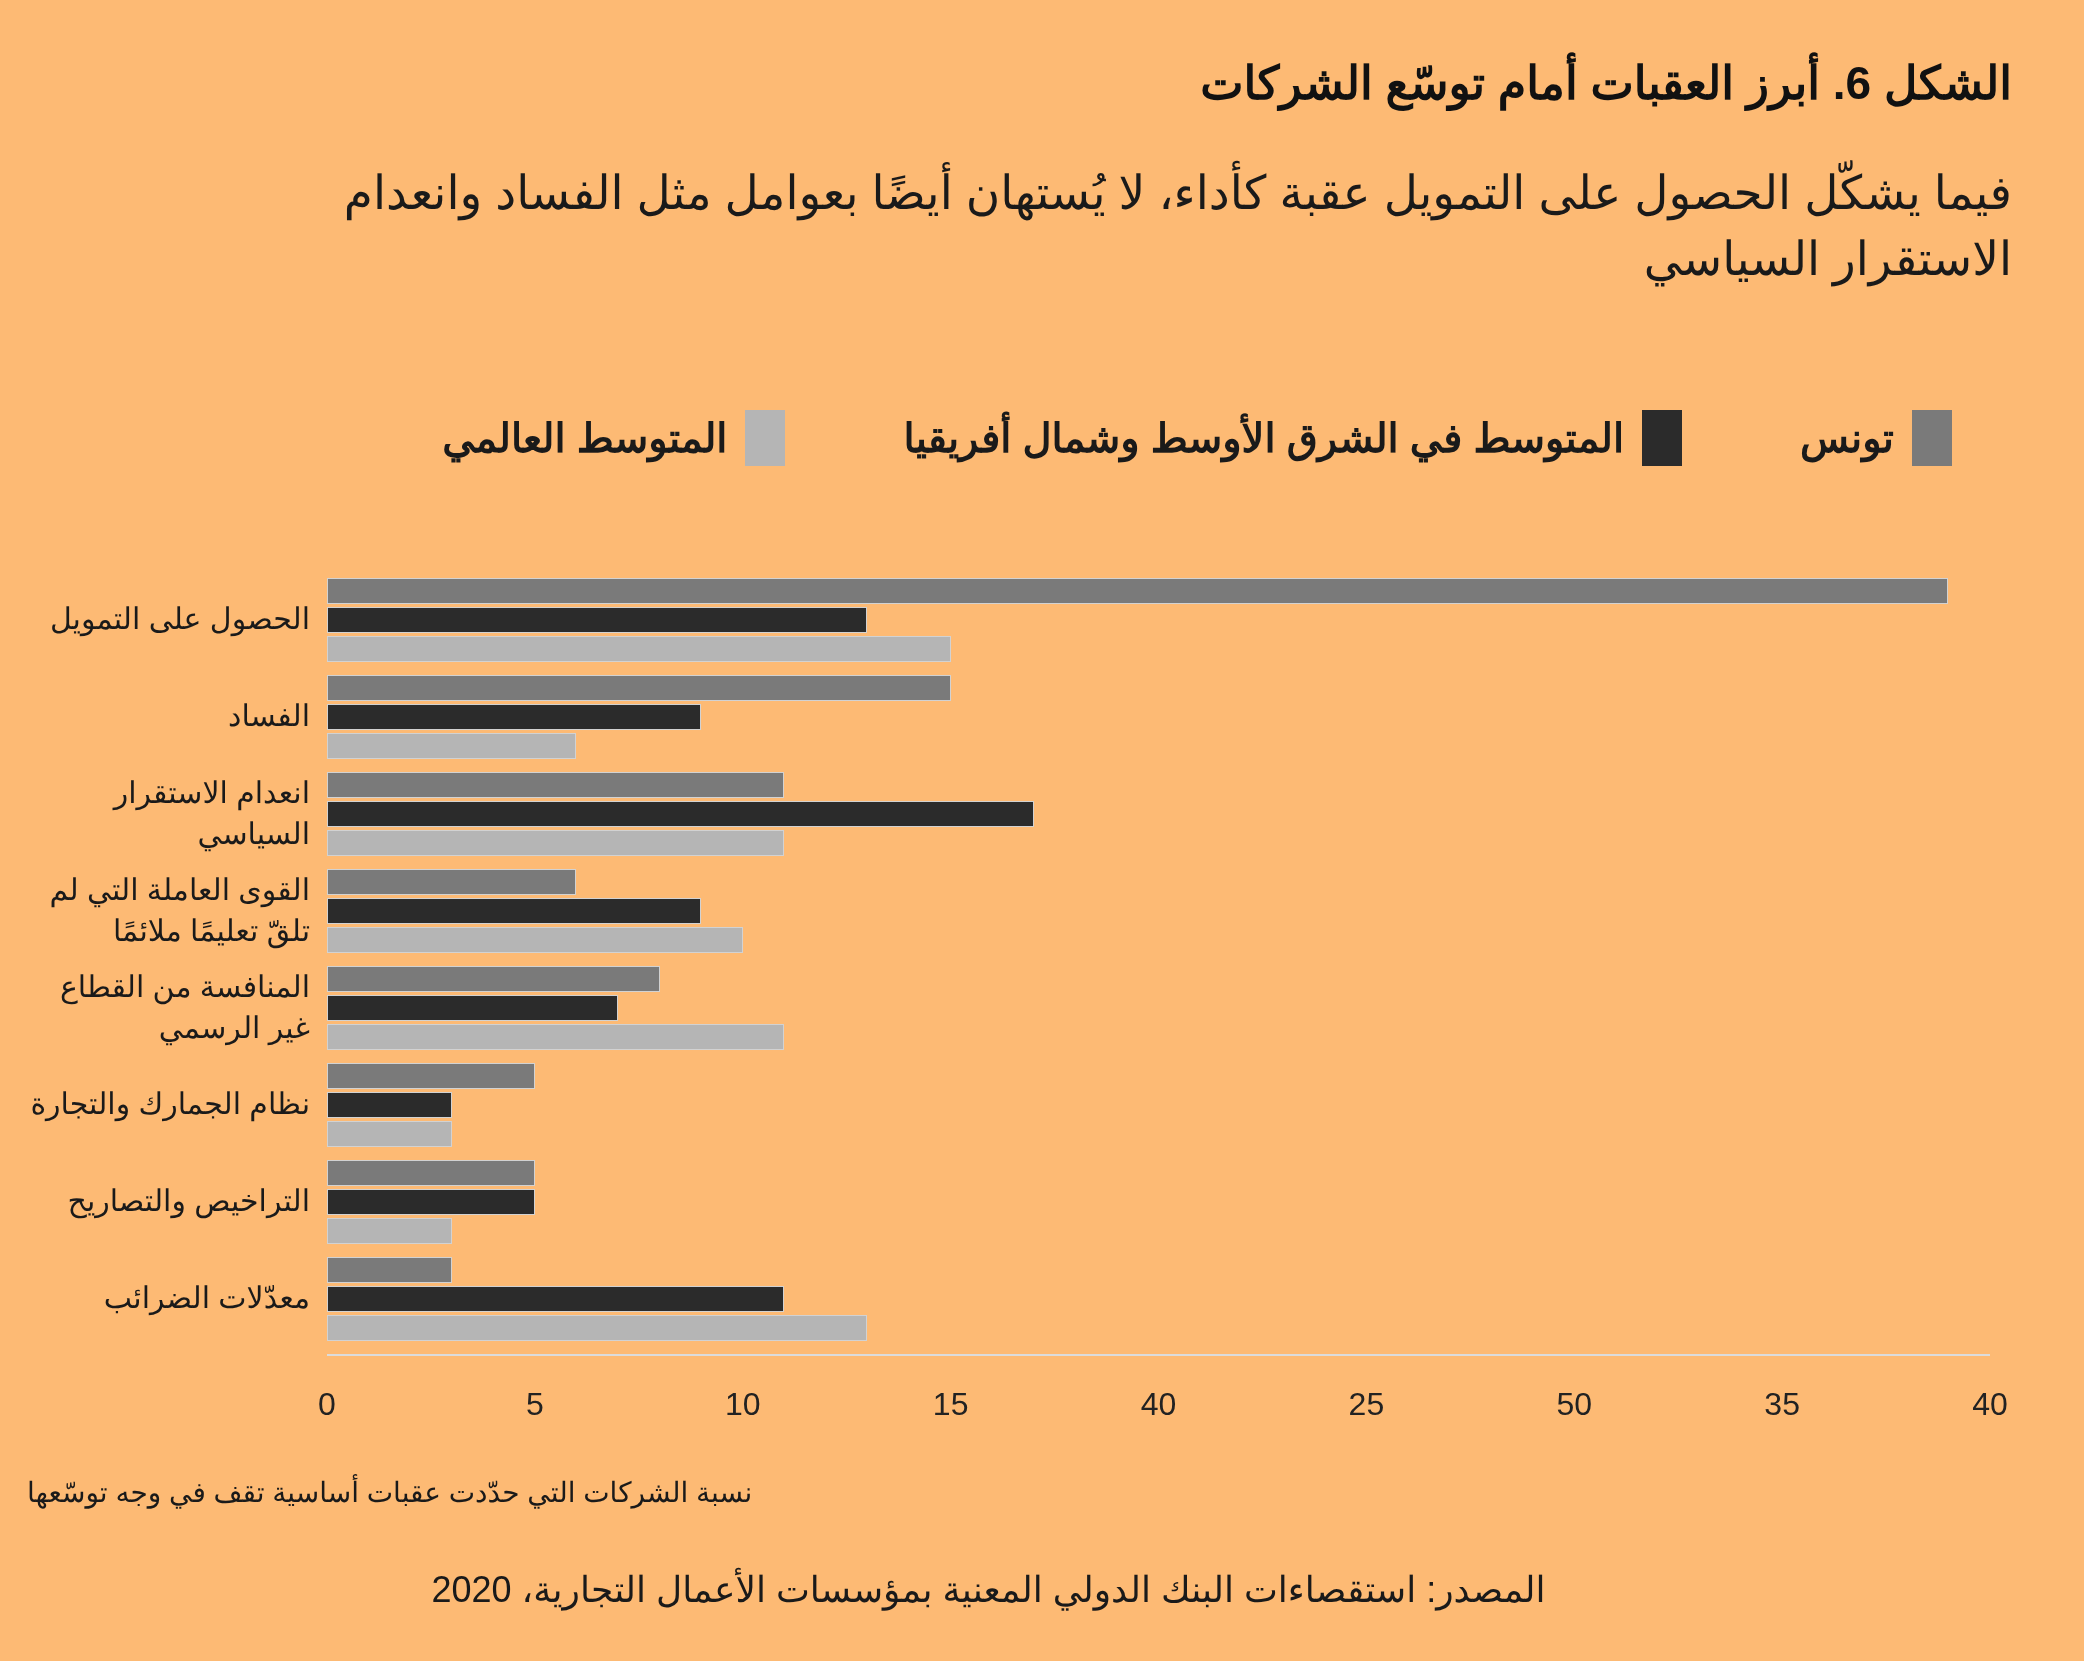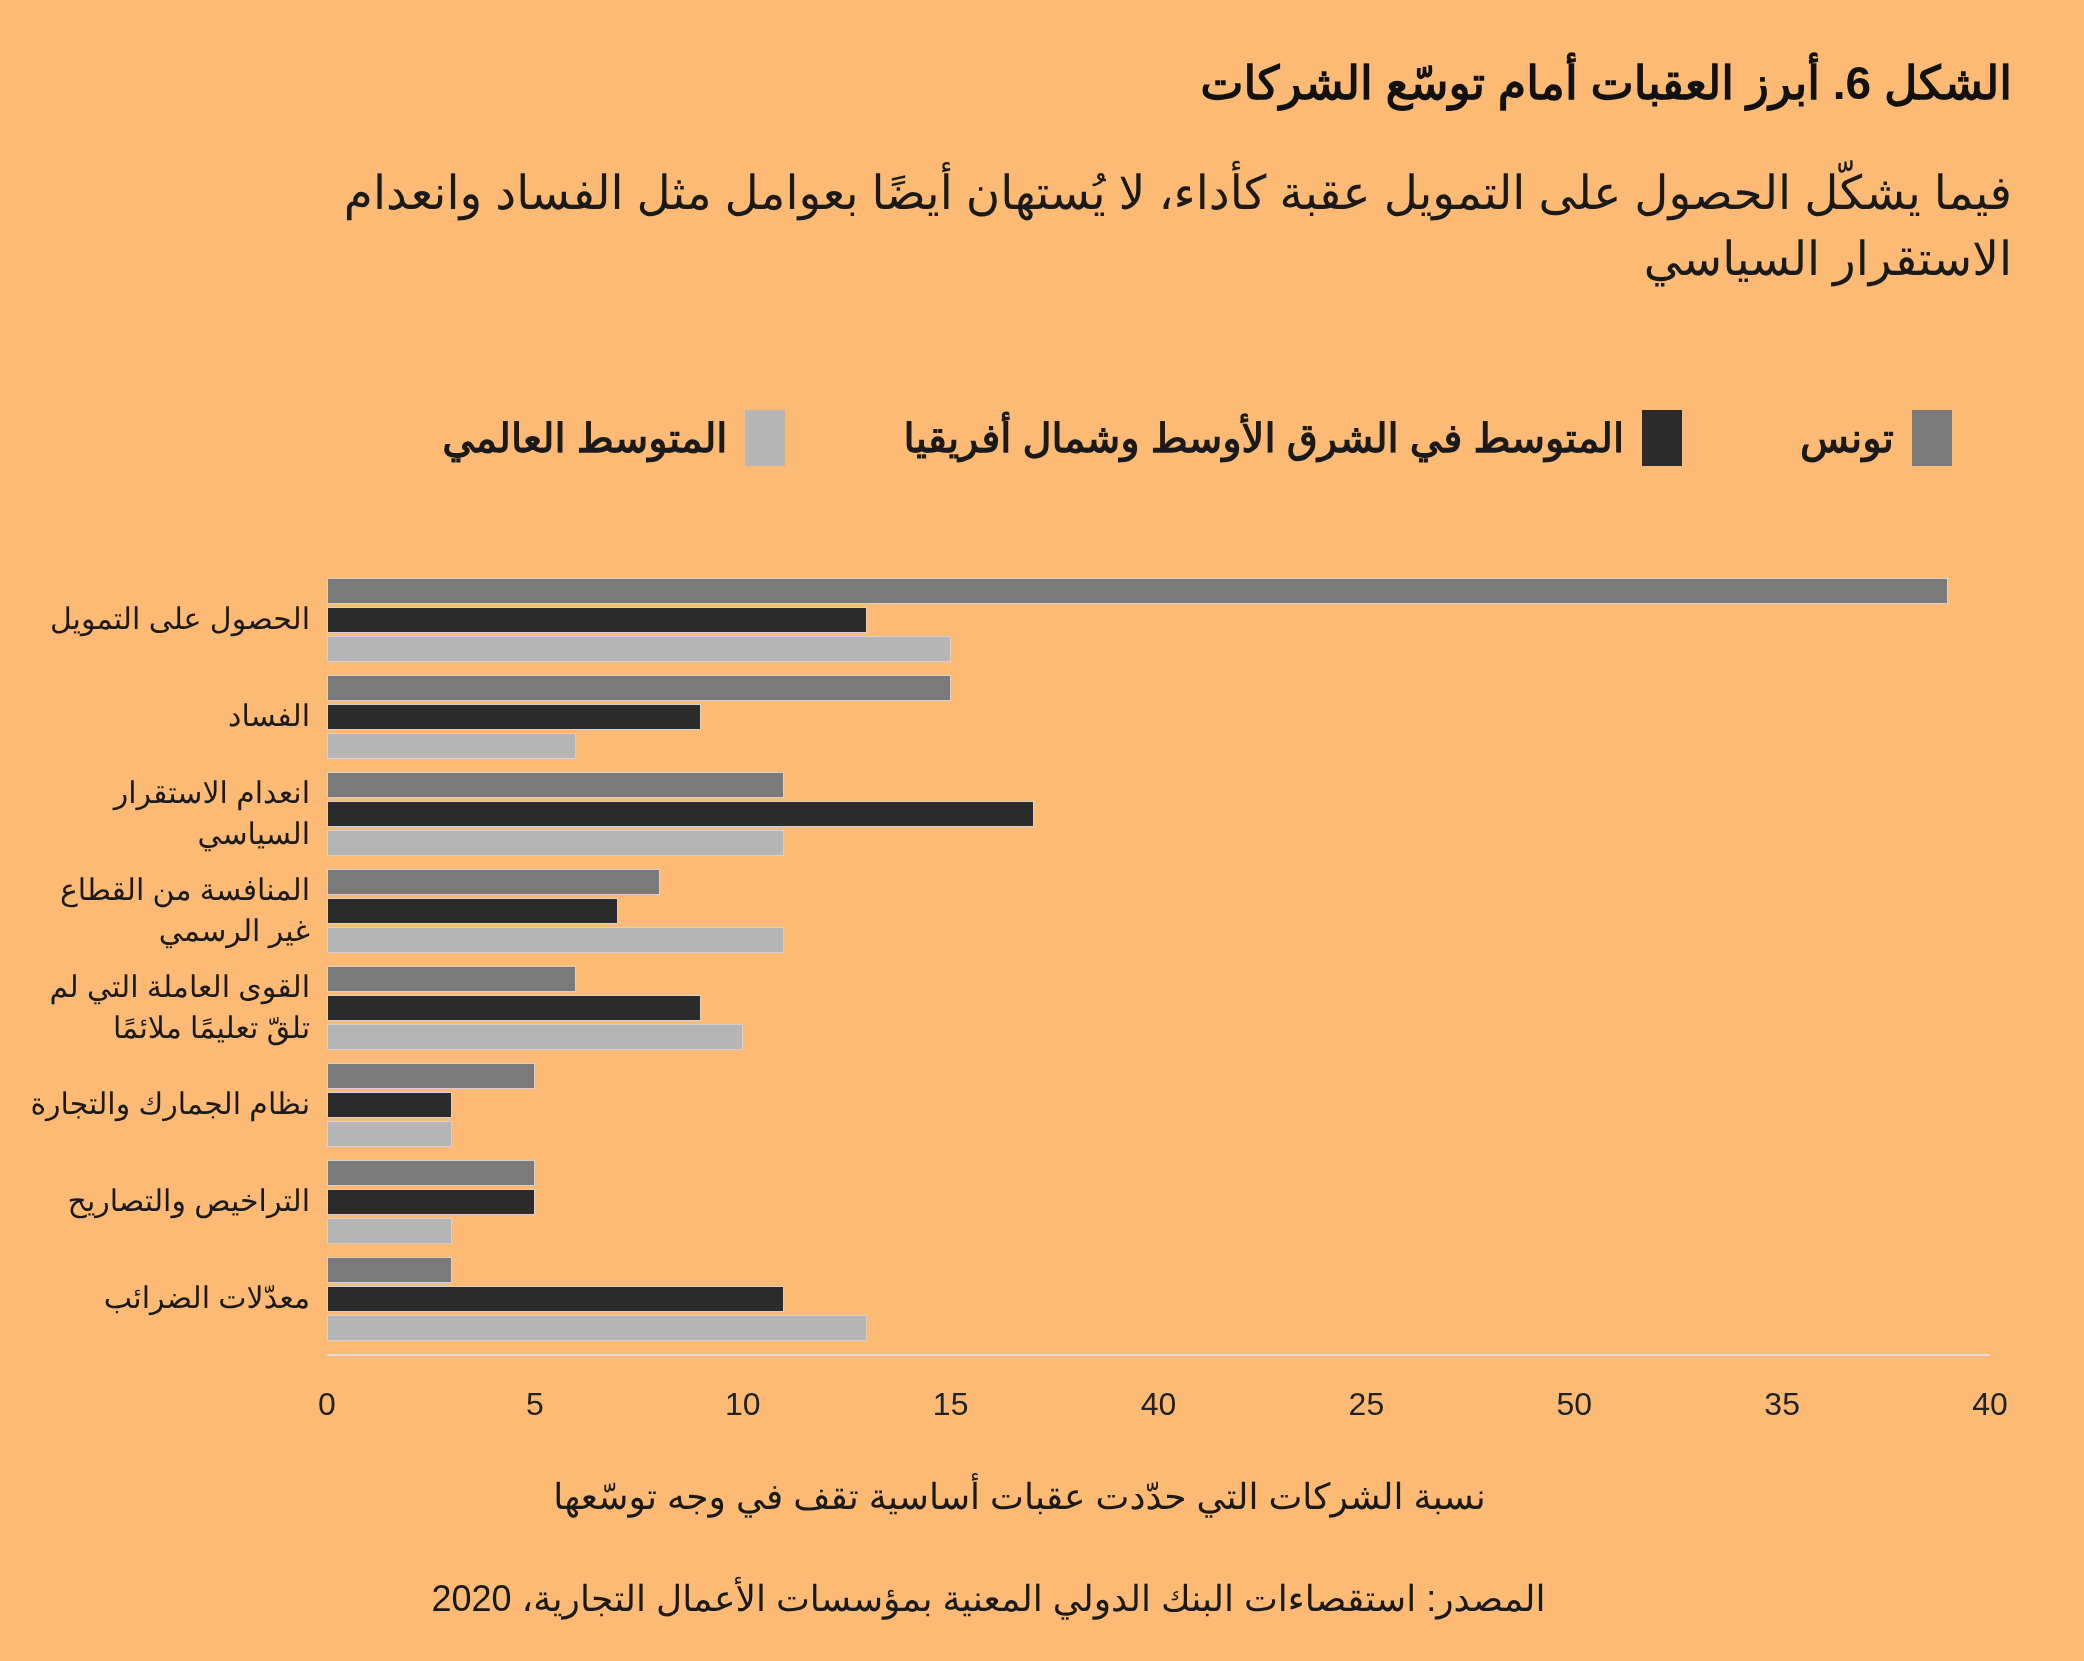--- a/index.html
+++ b/index.html
@@ -48,22 +48,22 @@
   .bar:last-child{margin-bottom:0;}
   .axis-row{display:grid;grid-template-columns:300px 1fr;margin-top:6px;}
   .axis-line{border-top:2px solid #dcdcdc;height:0;}
   .ticks-row{display:grid;grid-template-columns:300px 1fr;}
   .ticks{position:relative;height:80px;}
   .tick{
     position:absolute;top:30px;transform:translateX(-50%);
     font-size:32px;color:#222222;white-space:nowrap;
   }
   .caption{
-    direction:rtl;text-align:center;
-    font-size:36px;margin-top:40px;
+    direction:rtl;text-align:left;
+    font-size:28px;margin-top:40px;
   }
   .source{
     direction:rtl;text-align:center;
     font-size:36px;margin-top:60px;padding-right:62px;
   }
 </style>
 </head>
 <body>
 
 <div class="page">
@@ -107,33 +107,33 @@
         </div>
         <div class="group">
           <div class="glabel">انعدام الاستقرار السياسي</div>
           <div class="bars">
             <div class="bar" style="background: rgb(122, 122, 122); width: 27.5%;"></div>
             <div class="bar" style="background: rgb(43, 43, 43); width: 42.5%;"></div>
             <div class="bar" style="background: rgb(181, 181, 181); width: 27.5%;"></div>
           </div>
         </div>
         <div class="group">
+          <div class="glabel">القوى العاملة التي لم تلقّ تعليمًا ملائمًا</div>
+          <div class="bars">
+            <div class="bar" style="background: rgb(122, 122, 122); width: 15%;"></div>
+            <div class="bar" style="background: rgb(43, 43, 43); width: 22.5%;"></div>
+            <div class="bar" style="background: rgb(181, 181, 181); width: 25%;"></div>
+          </div>
+        </div>
+        <div class="group">
           <div class="glabel">المنافسة من القطاع غير الرسمي</div>
           <div class="bars">
             <div class="bar" style="background: rgb(122, 122, 122); width: 20%;"></div>
             <div class="bar" style="background: rgb(43, 43, 43); width: 17.5%;"></div>
             <div class="bar" style="background: rgb(181, 181, 181); width: 27.5%;"></div>
-          </div>
-        </div>
-        <div class="group">
-          <div class="glabel">القوى العاملة التي لم تلقّ تعليمًا ملائمًا</div>
-          <div class="bars">
-            <div class="bar" style="background: rgb(122, 122, 122); width: 15%;"></div>
-            <div class="bar" style="background: rgb(43, 43, 43); width: 22.5%;"></div>
-            <div class="bar" style="background: rgb(181, 181, 181); width: 25%;"></div>
           </div>
         </div>
         <div class="group">
           <div class="glabel">نظام الجمارك والتجارة</div>
           <div class="bars">
             <div class="bar" style="background: rgb(122, 122, 122); width: 12.5%;"></div>
             <div class="bar" style="background: rgb(43, 43, 43); width: 7.5%;"></div>
             <div class="bar" style="background: rgb(181, 181, 181); width: 7.5%;"></div>
           </div>
         </div>

